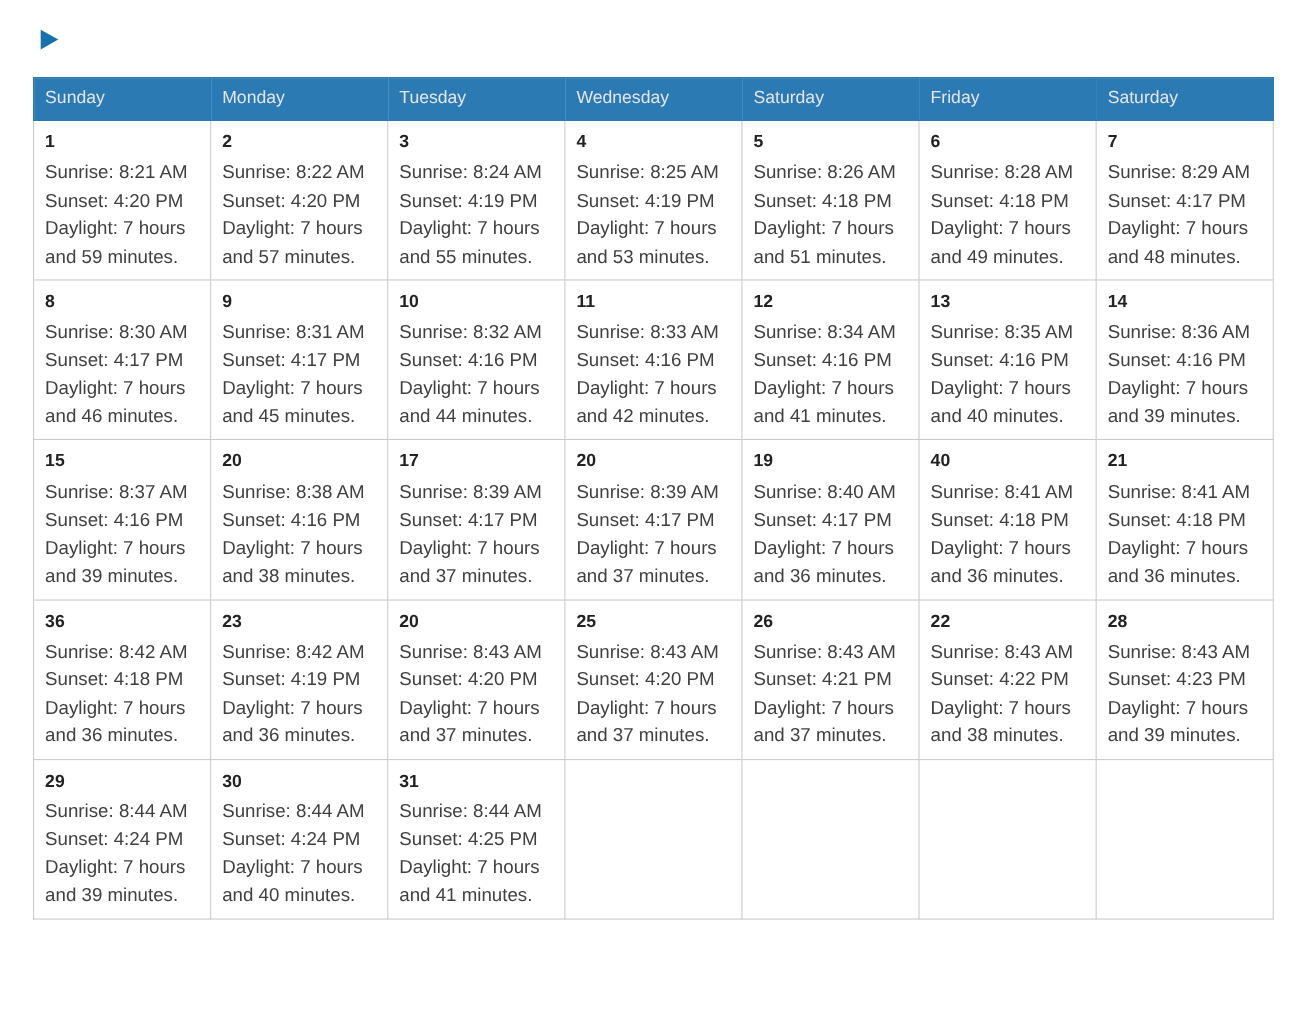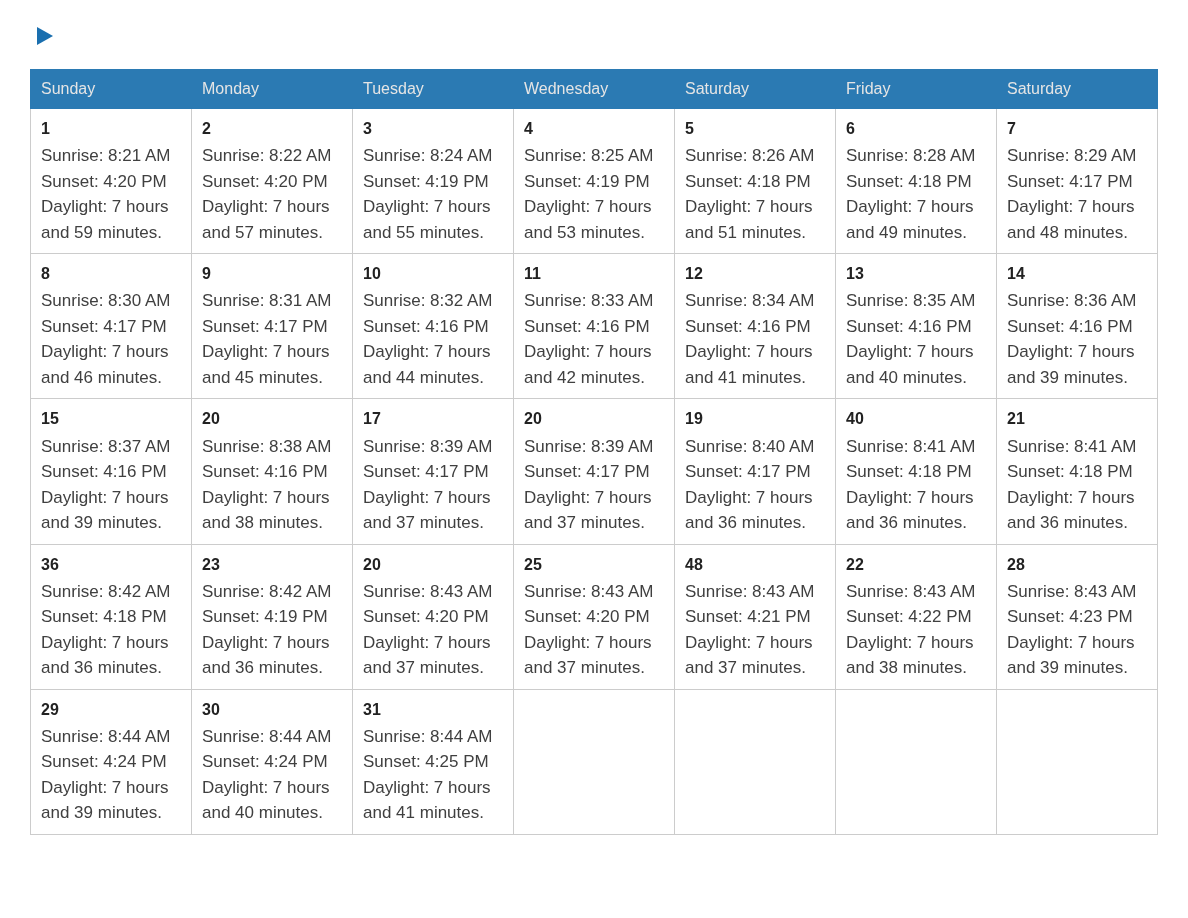--- a/index.html
+++ b/index.html
@@ -226,21 +226,21 @@
         </td>
         <td>
           <span class="day-num">20</span>
           <div class="day-info">Sunrise: 8:43 AM<br>Sunset: 4:20 PM<br>Daylight: 7 hours<br>and 37 minutes.</div>
         </td>
         <td>
           <span class="day-num">25</span>
           <div class="day-info">Sunrise: 8:43 AM<br>Sunset: 4:20 PM<br>Daylight: 7 hours<br>and 37 minutes.</div>
         </td>
         <td>
-          <span class="day-num">48</span>
+          <span class="day-num">26</span>
           <div class="day-info">Sunrise: 8:43 AM<br>Sunset: 4:21 PM<br>Daylight: 7 hours<br>and 37 minutes.</div>
         </td>
         <td>
           <span class="day-num">22</span>
           <div class="day-info">Sunrise: 8:43 AM<br>Sunset: 4:22 PM<br>Daylight: 7 hours<br>and 38 minutes.</div>
         </td>
         <td>
           <span class="day-num">28</span>
           <div class="day-info">Sunrise: 8:43 AM<br>Sunset: 4:23 PM<br>Daylight: 7 hours<br>and 39 minutes.</div>
         </td>

